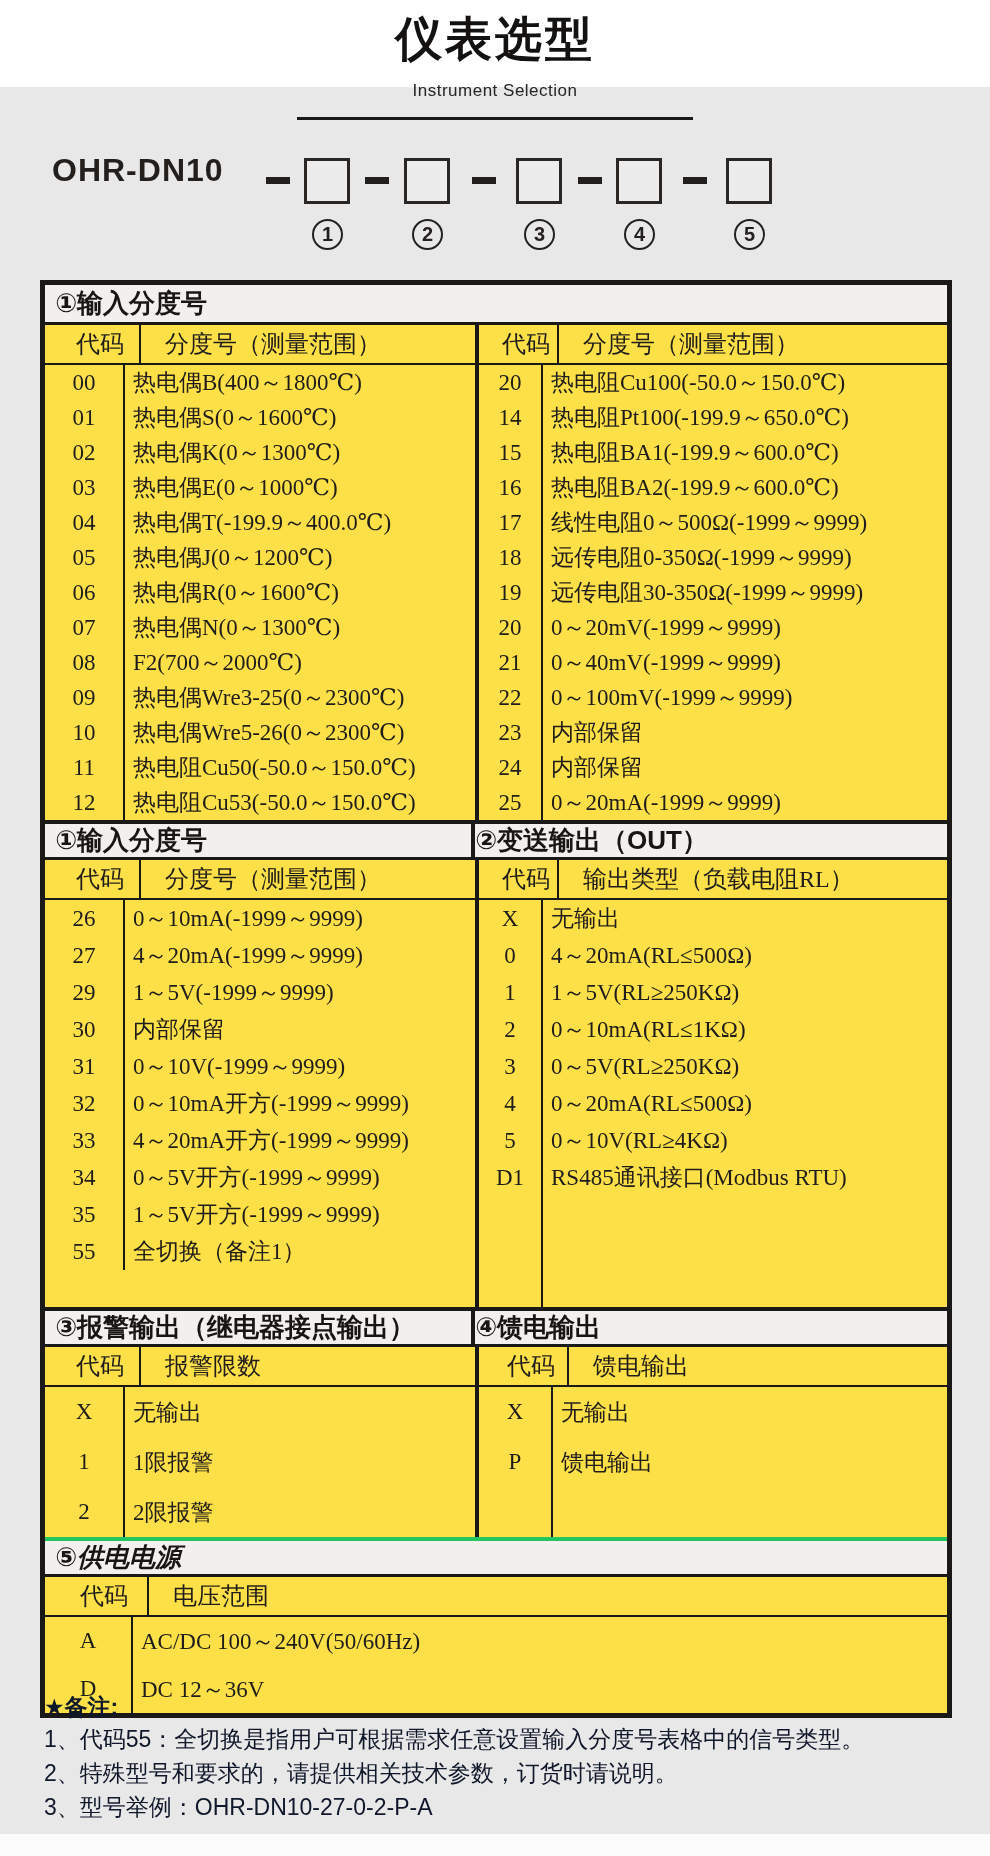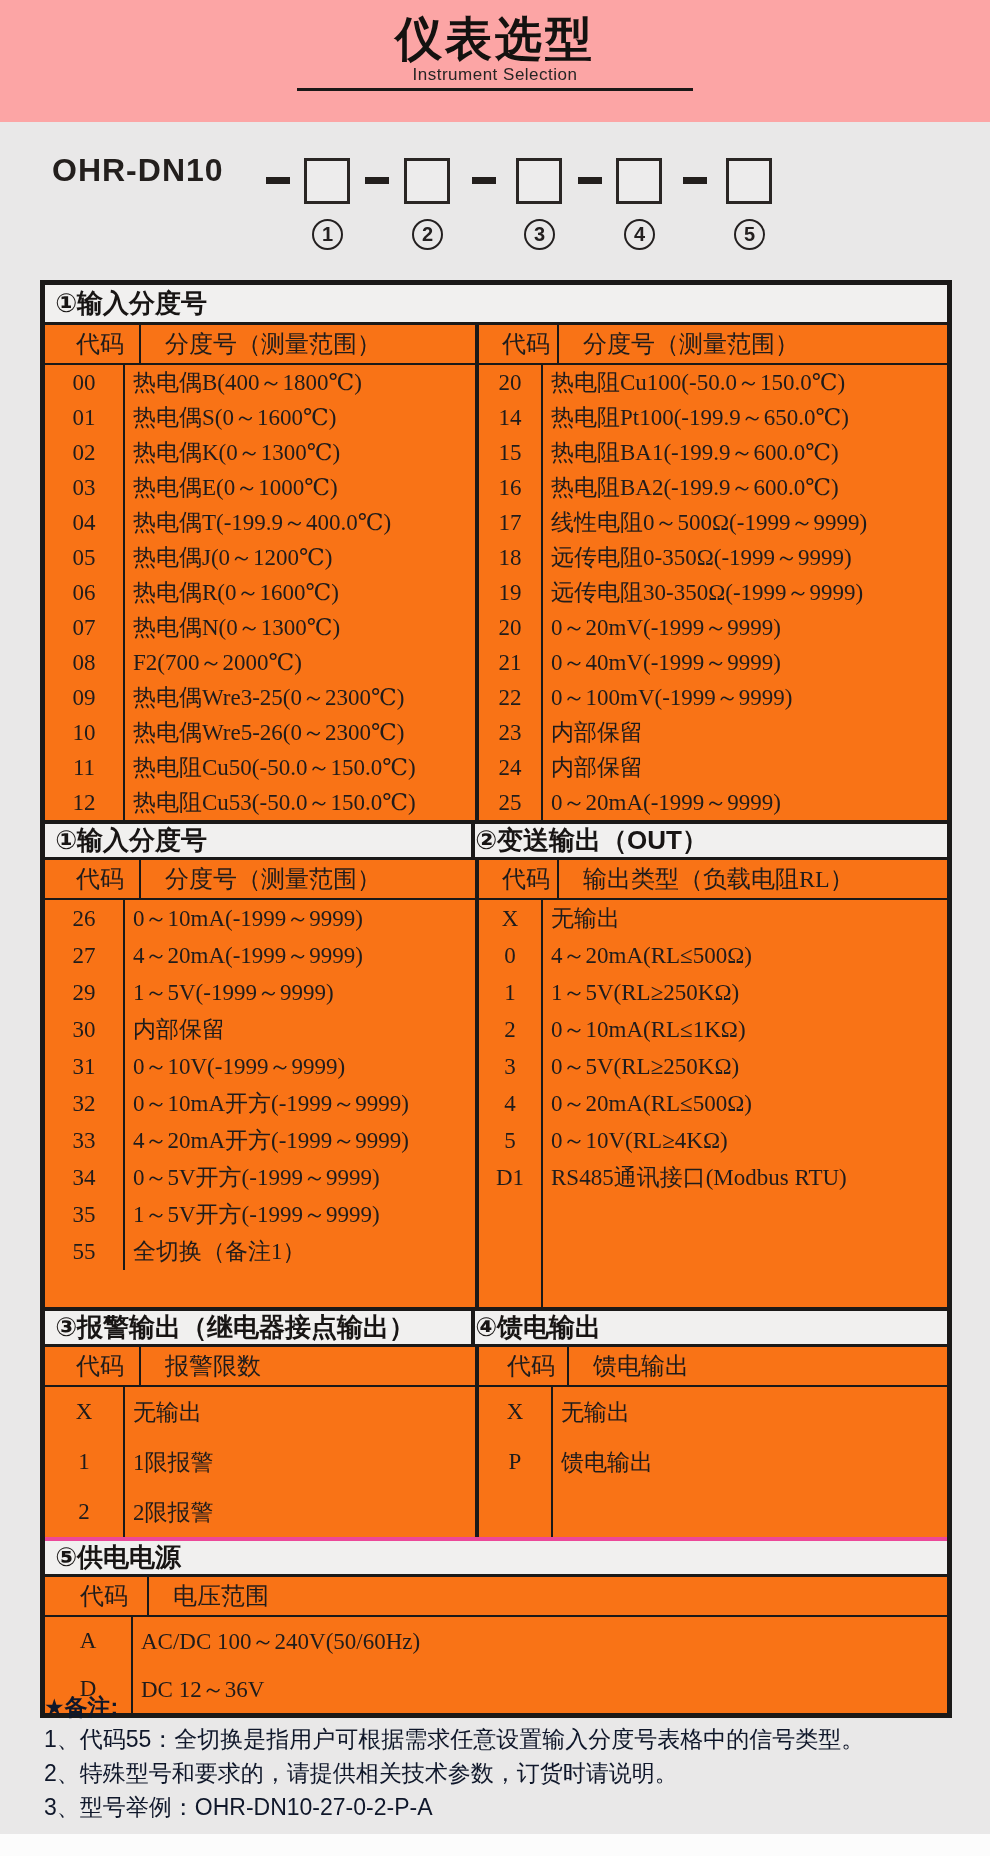--- a/index.html
+++ b/index.html
@@ -4,29 +4,29 @@
 <style>
   html,body{margin:0;padding:0;}
   body{
     width:990px;height:1856px;position:relative;overflow:hidden;
     background:#e9e8e8;
     font-family:"Liberation Sans","DejaVu Sans",sans-serif;
     color:#201c1b;
   }
   
   .banner{
-    position:absolute;left:0;top:0;width:990px;height:122px;
-    background:#fca5a5;text-align:center;
+    position:absolute;left:0;top:0;width:990px;height:87px;
+    background:#ffffff;text-align:center;
   }
   .banner .main-title{
     margin:0;padding-top:14px;font-size:47px;font-weight:bold;
     letter-spacing:3px;color:#141210;line-height:50px;
   }
   .banner .sub-title{
-    margin:0;font-size:17px;color:#272524;line-height:21px;letter-spacing:0.5px;
+    margin:16px;font-size:17px;color:#272524;line-height:21px;letter-spacing:0.5px;
   }
   .banner .title-underline{
     width:396px;height:3px;background:#1a1817;margin:3px auto 0;
   }
   
   .model-area{position:absolute;left:0;top:0;width:990px;height:270px;}
   .model-prefix{
     position:absolute;left:52px;top:152px;font-size:32px;font-weight:bold;
     letter-spacing:1px;color:#231f1d;font-family:"Liberation Sans","DejaVu Sans",sans-serif;
   }
@@ -39,21 +39,21 @@
   }
   .pos-circle{
     position:absolute;top:219px;width:31px;height:31px;box-sizing:border-box;
     border:2.5px solid #242020;border-radius:50%;
     font-size:20px;font-weight:bold;text-align:center;line-height:26px;color:#242020;
     background:transparent;
   }
   
   .sel-table{
     position:absolute;left:40px;top:280px;width:912px;box-sizing:border-box;
-    border:5px solid #1b1918;background:#f97316;
+    border:5px solid #1b1918;background:#fde047;
     font-family:"Liberation Serif","DejaVu Serif",serif;
   }
   .sec-title{
     box-sizing:border-box;height:40px;background:#f1f0ef;
     font-family:"Liberation Sans","DejaVu Sans",sans-serif;
     font-size:26px;font-weight:bold;color:#181514;
     display:flex;align-items:center;padding-left:10px;
     border-bottom:3px solid #1b1918;
   }
   .sec-title-pair{
@@ -474,21 +474,21 @@
           <span class="desc">馈电输出</span>
         </div>
 
         <div class="trow">
           <span class="code"></span>
           <span class="desc"></span>
         </div>
       </div>
   </div>
 
-  <div class="sec-title" style="border-top:4px solid #ec4899;">⑤供电电源</div>
+  <div class="sec-title" style="border-top:4px solid #22c55e;font-style:italic;">⑤供电电源</div>
 
   <div class="half full colhead">
     <div class="trow">
       <span class="code">代码</span>
       <span class="desc">电压范围</span>
     </div>
   </div>
 
   <div class="half full rows-h48">
 

